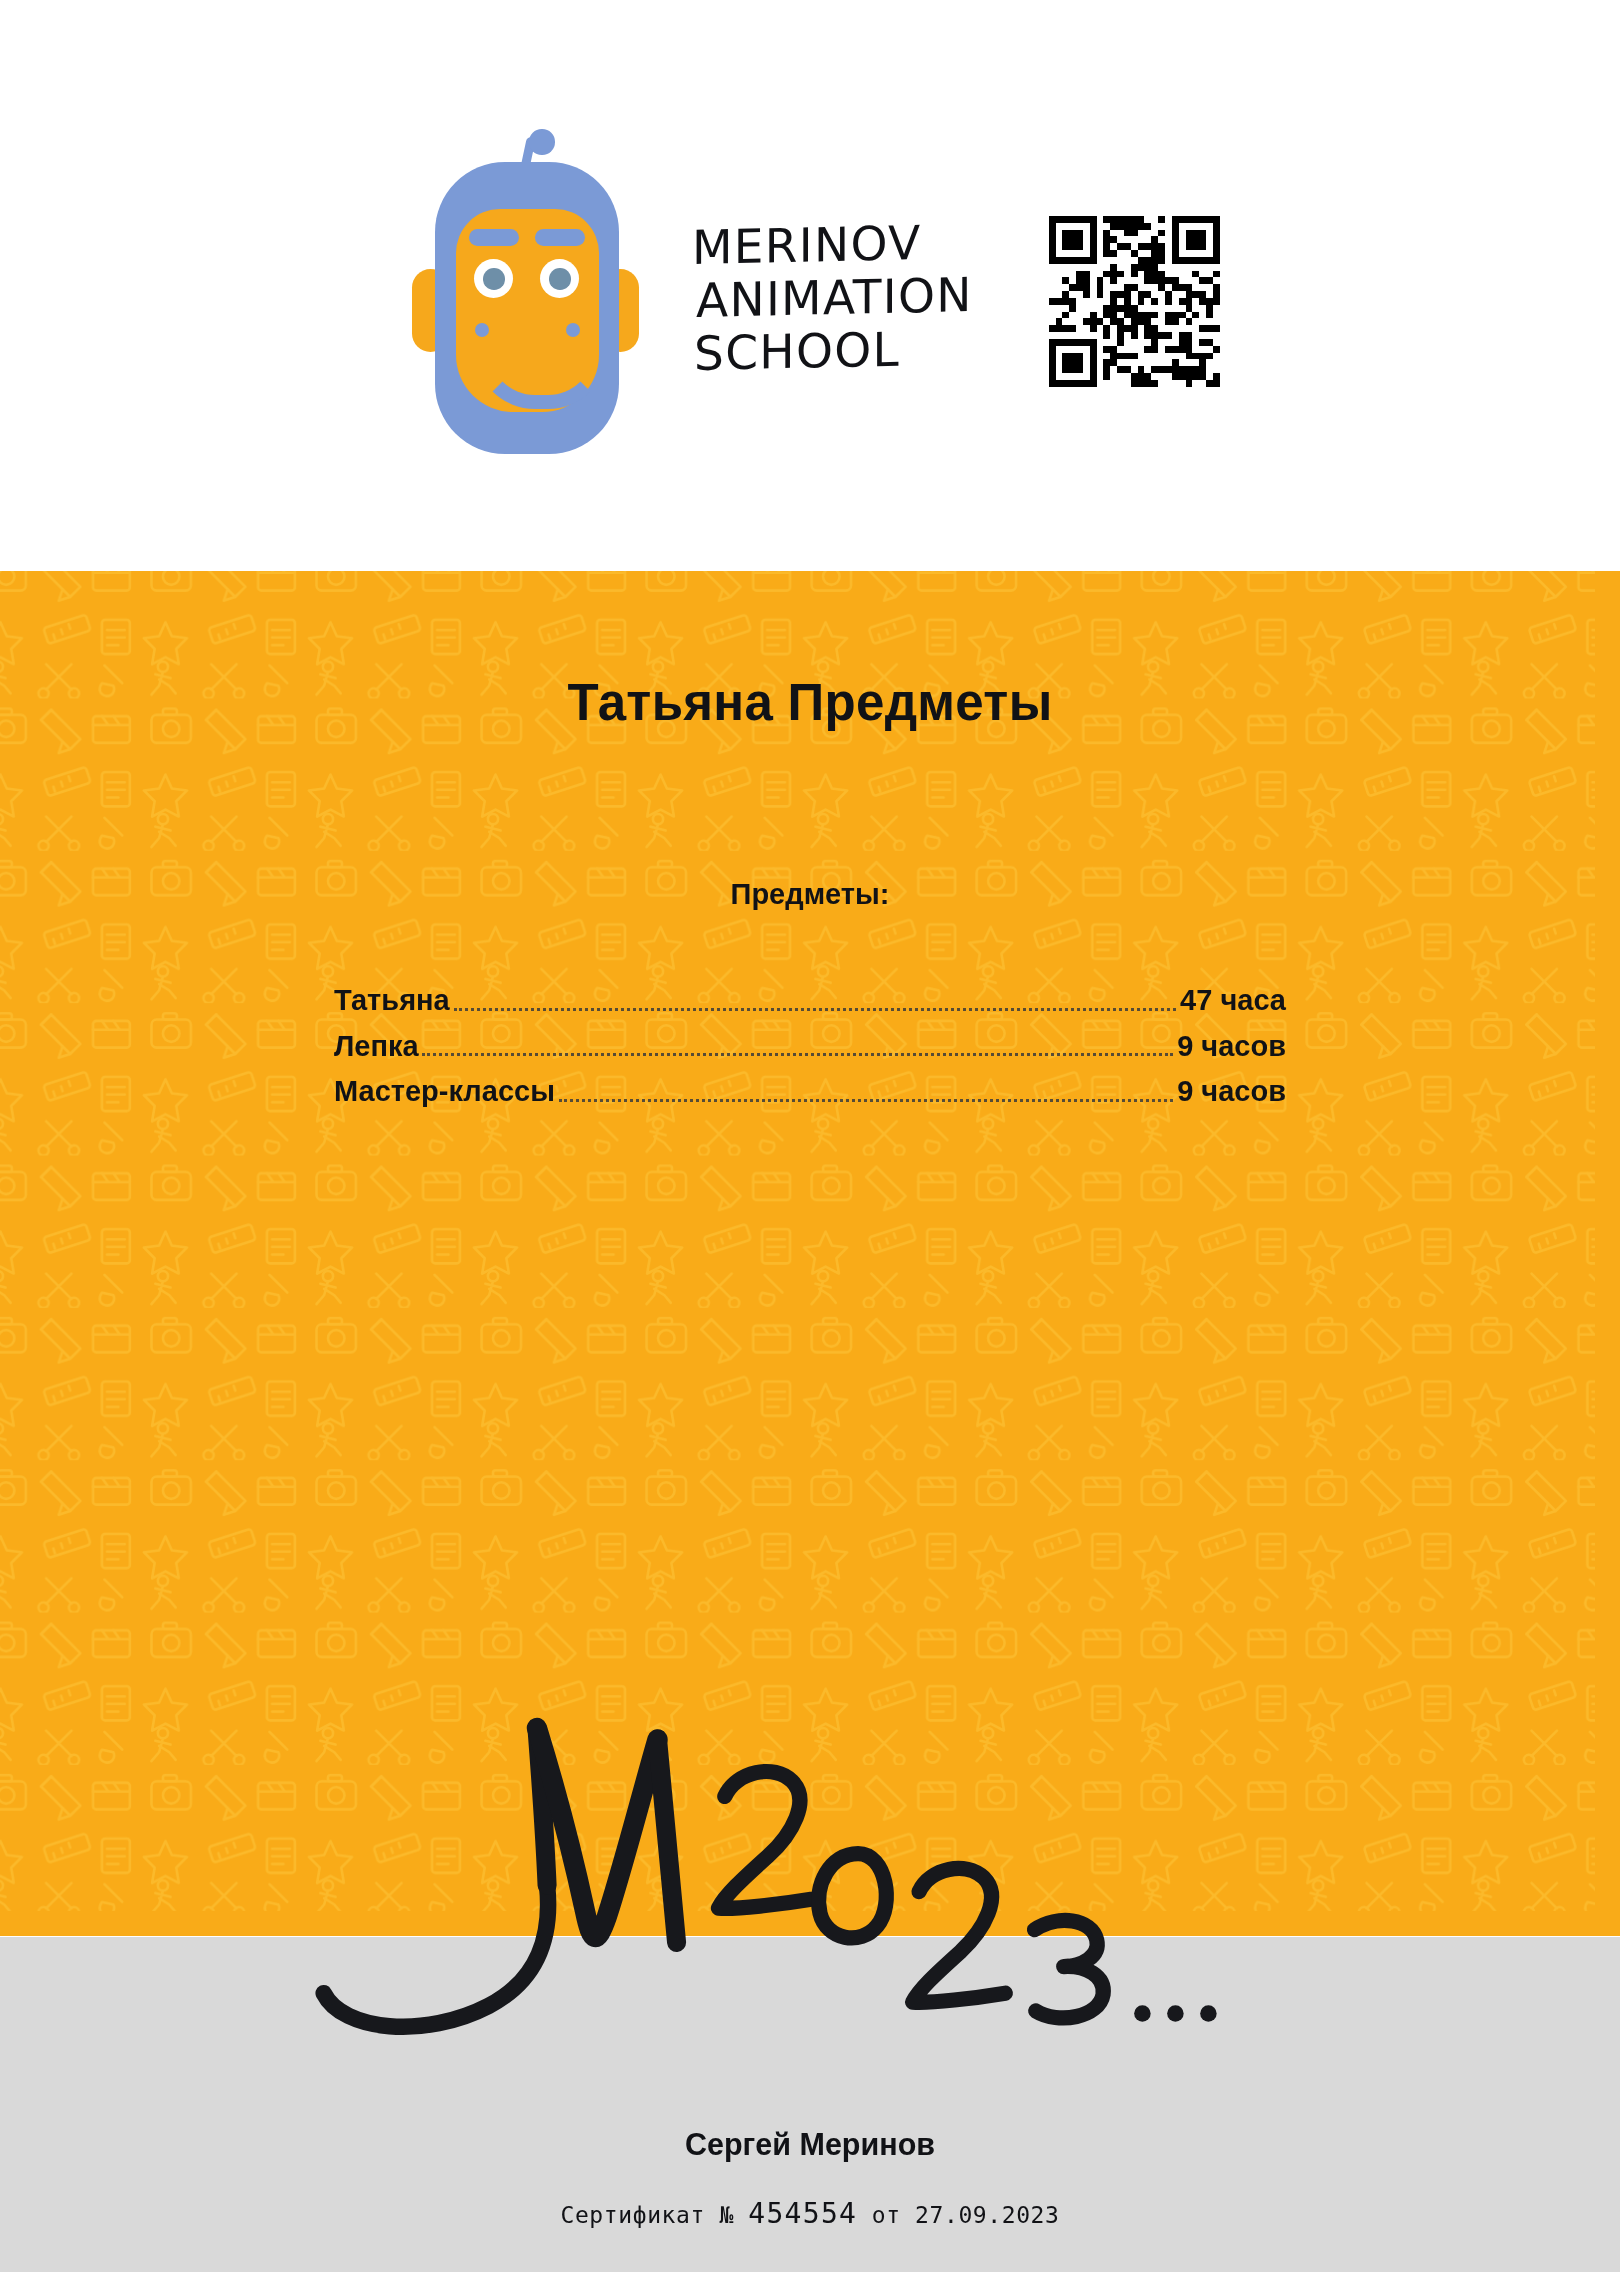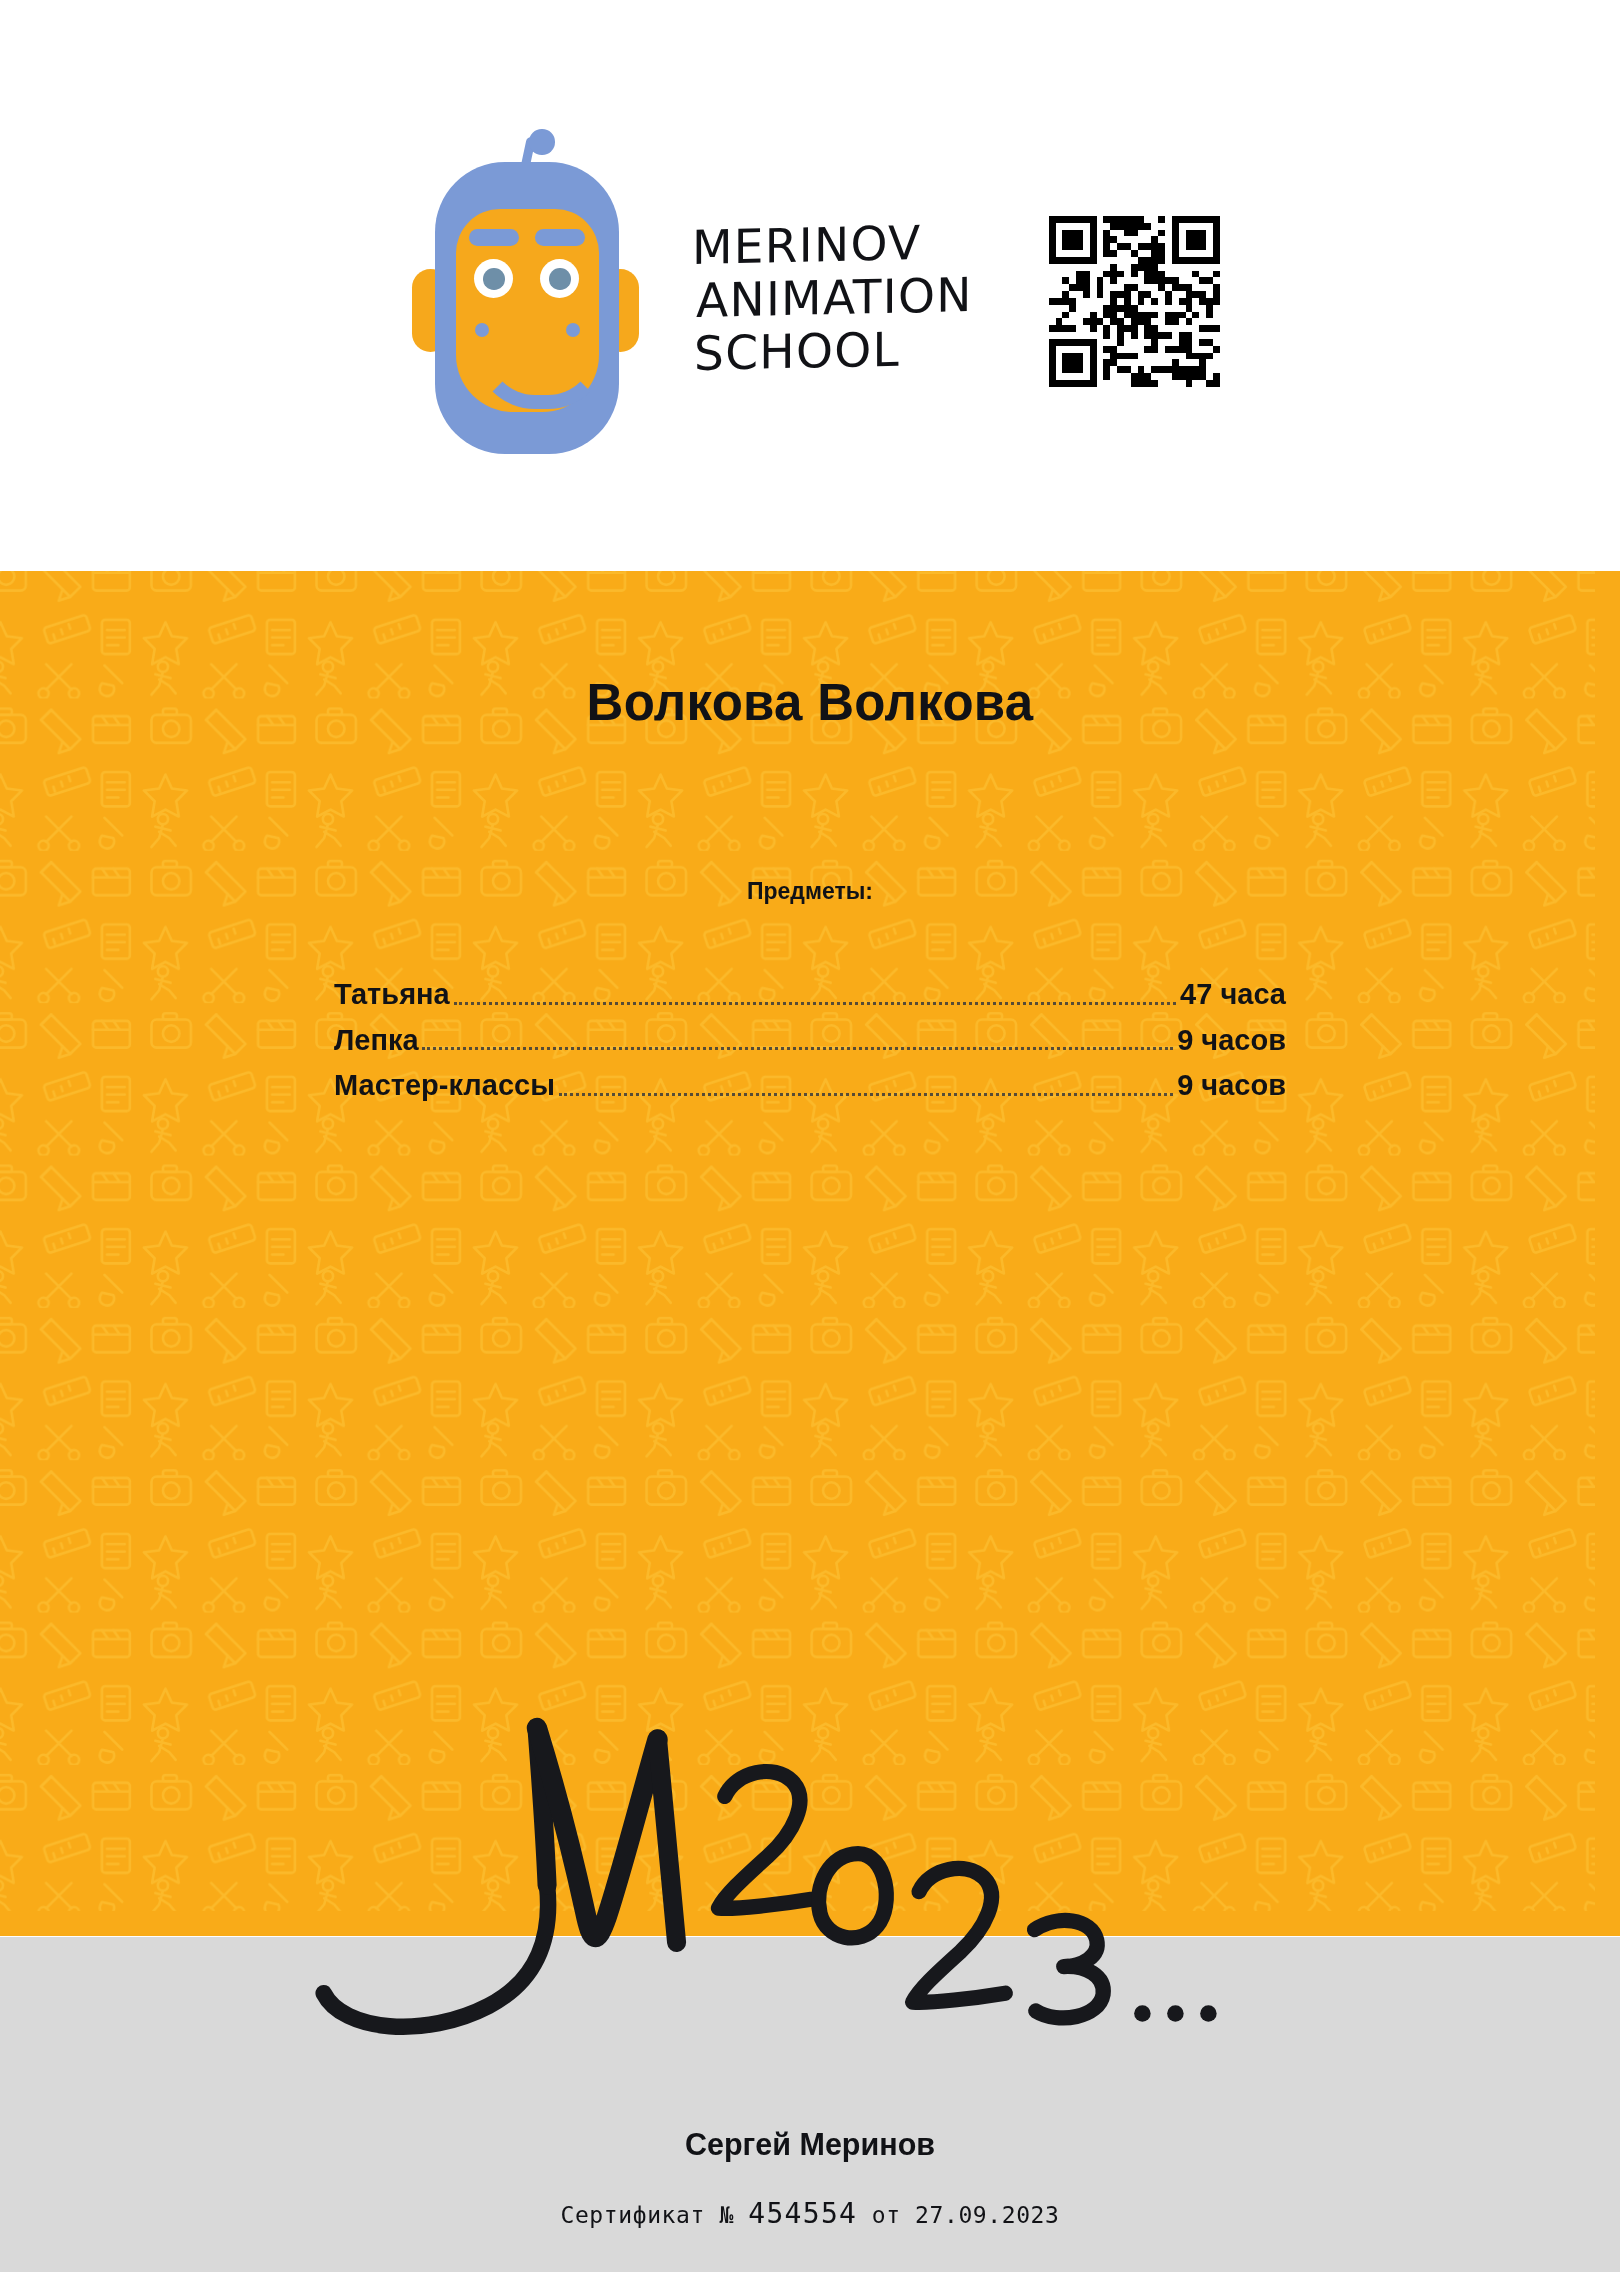--- a/index.html
+++ b/index.html
@@ -198,21 +198,21 @@
   .statement {
     margin-top: 83px;
     font-size: 29px;
     color: #15161a;
     line-height: 1.42;
   }
   .statement b { font-weight: bold; }
 
   .subjects-title {
     margin-top: 146px;
-    font-size: 23px;
+    font-size: 29px;
     font-weight: bold;
     color: #111216;
   }
 
   .subjects {
     margin: 73px auto 0;
     width: 952px;
     text-align: left;
   }
   .subject-row {
@@ -975,21 +975,21 @@
             <path d="M204 188 l28 28 M200 216 c-6 8 -4 18 6 20 10 2 16-8 12-16z"></path>
           </g>
         </pattern>
       </defs>
       <rect width="100%" height="100%" fill="url(#doodles)"></rect>
     </svg>
   </div>
 
   <div class="content">
 
-    <div class="student-name">Волкова Волкова</div>
+    <div class="student-name">Татьяна Предметы</div>
 
 
     <div class="subjects-title">Предметы:</div>
 
     <div class="subjects">
       <div class="subject-row">
         <span class="subject-name">Татьяна</span>
         <span class="dots"></span>
         <span class="subject-hours">47 часа</span>
       </div>

